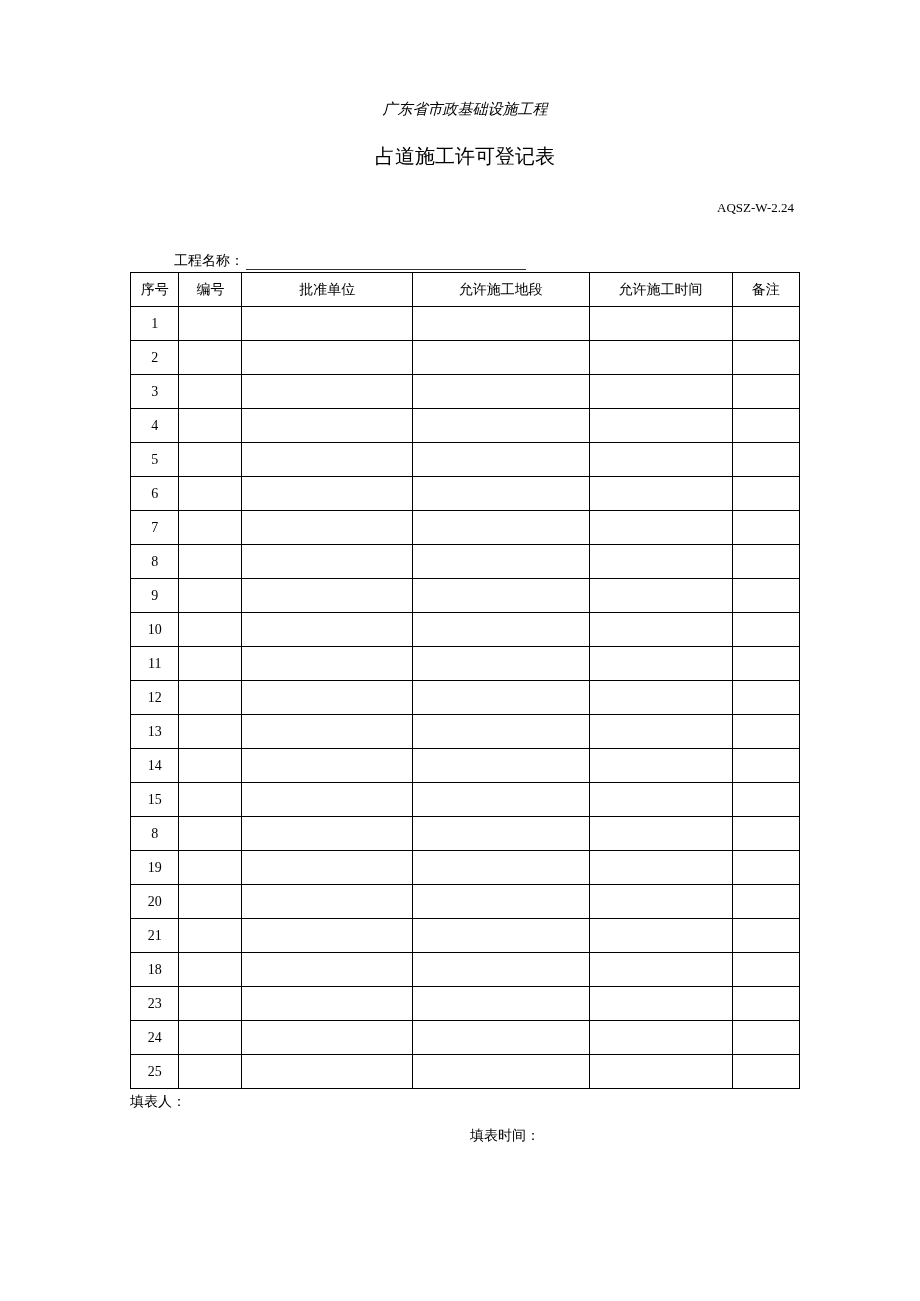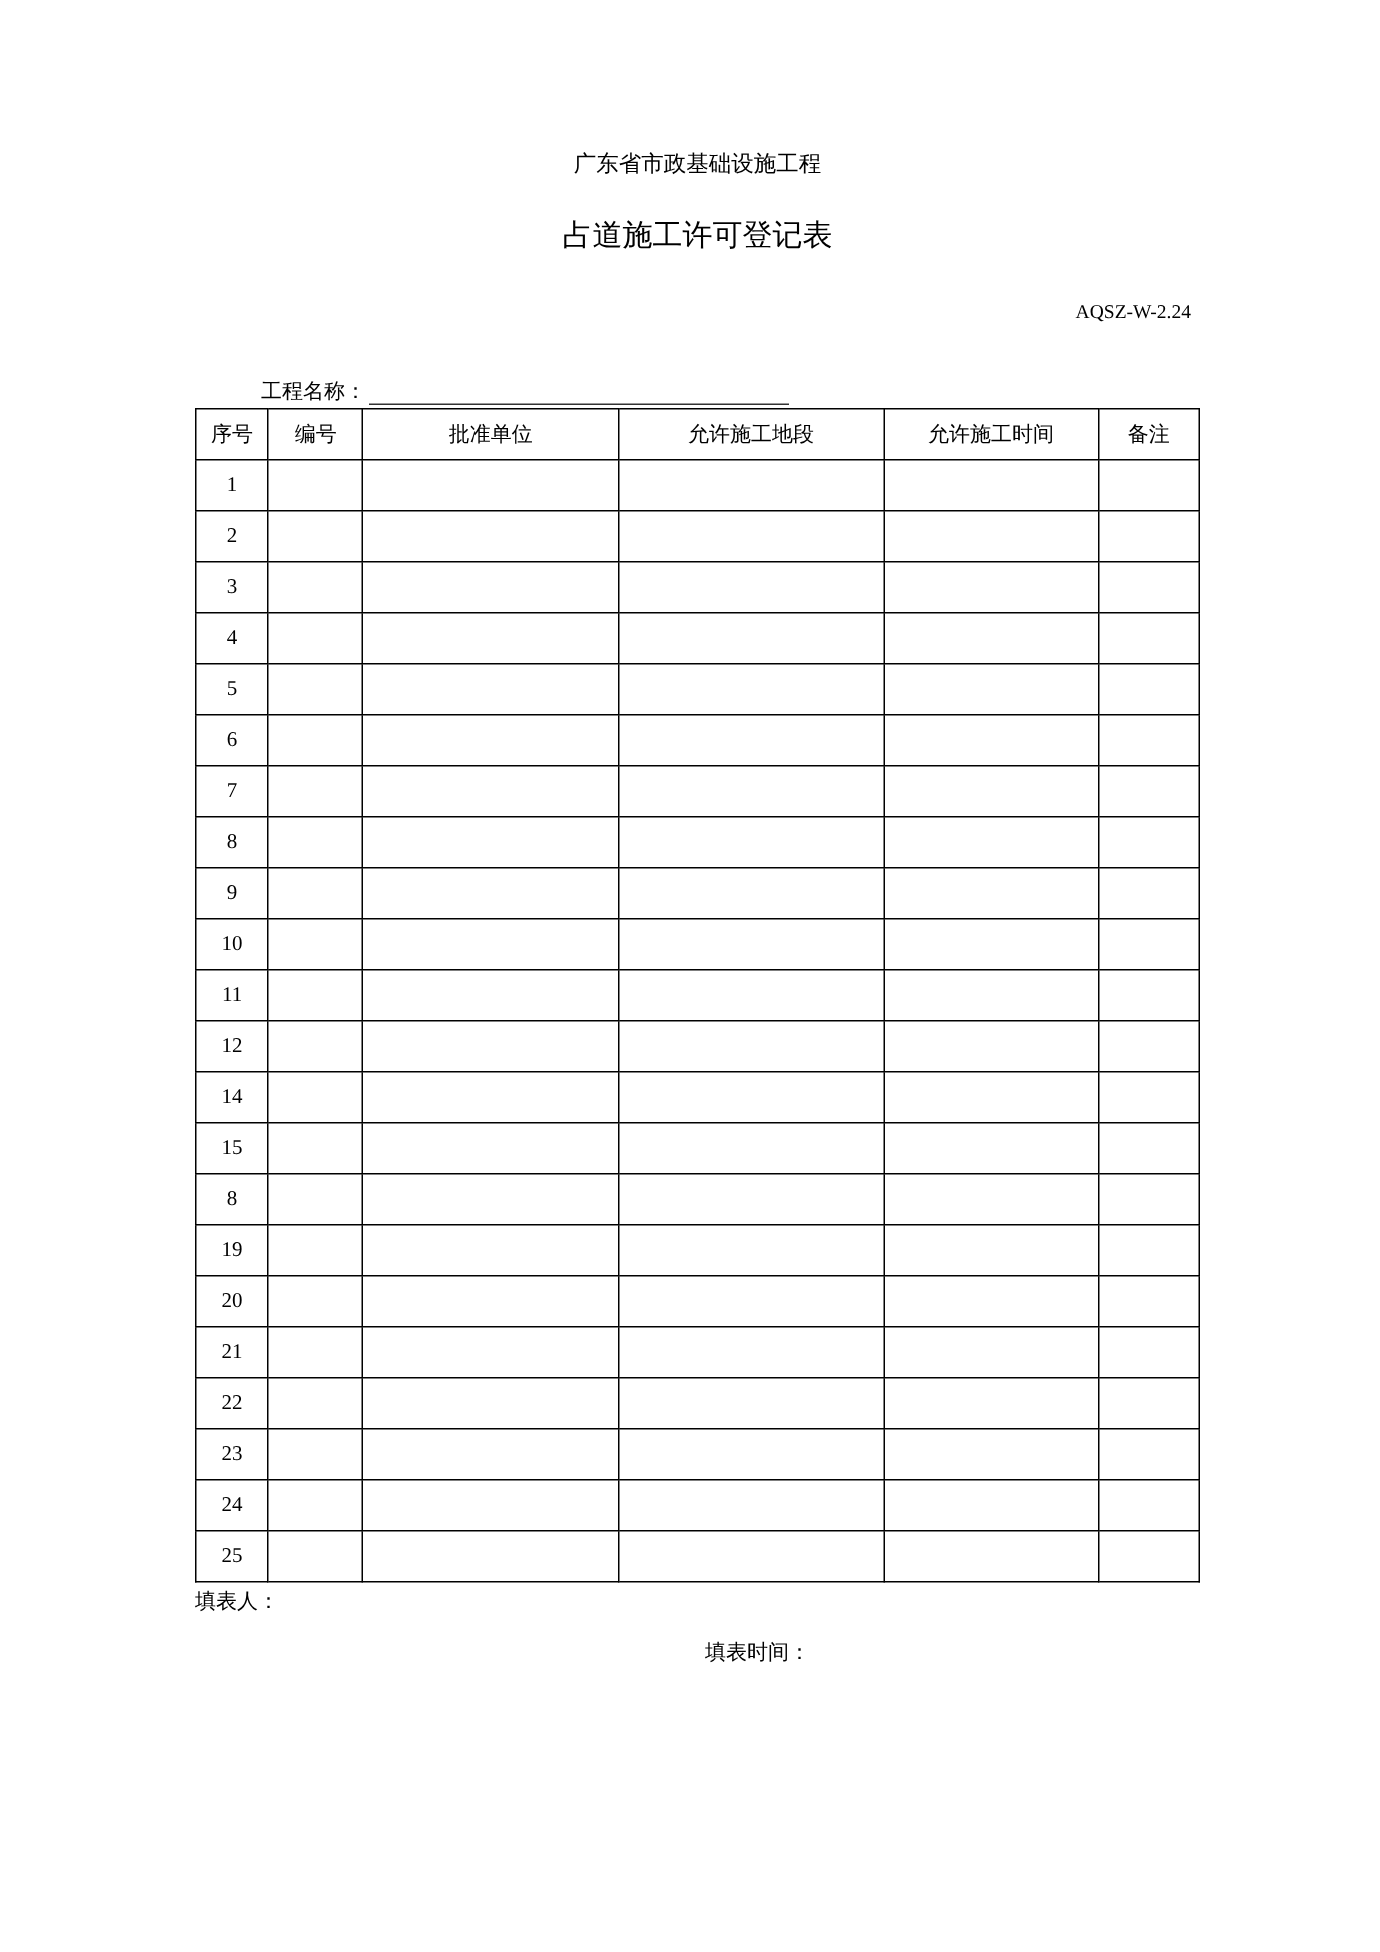--- a/index.html
+++ b/index.html
@@ -10,20 +10,21 @@
     color: #000;
     width: 920px;
   }
   .page {
     padding: 100px 120px 60px 130px;
   }
   .subtitle {
     text-align: center;
     font-size: 15px;
     margin-bottom: 24px;
+    font-style: italic;
   }
   .title {
     text-align: center;
     font-size: 20px;
     margin-bottom: 30px;
   }
   .doc-code {
     text-align: right;
     font-size: 13px;
     margin-bottom: 36px;
@@ -200,20 +201,28 @@
         </tr>
         <tr>
           <td>12</td>
           <td></td>
           <td></td>
           <td></td>
           <td></td>
           <td></td>
         </tr>
         <tr>
+          <td>13</td>
+          <td></td>
+          <td></td>
+          <td></td>
+          <td></td>
+          <td></td>
+        </tr>
+        <tr>
           <td>14</td>
           <td></td>
           <td></td>
           <td></td>
           <td></td>
           <td></td>
         </tr>
         <tr>
           <td>15</td>
           <td></td>
@@ -248,21 +257,21 @@
         </tr>
         <tr>
           <td>21</td>
           <td></td>
           <td></td>
           <td></td>
           <td></td>
           <td></td>
         </tr>
         <tr>
-          <td>22</td>
+          <td>18</td>
           <td></td>
           <td></td>
           <td></td>
           <td></td>
           <td></td>
         </tr>
         <tr>
           <td>23</td>
           <td></td>
           <td></td>

